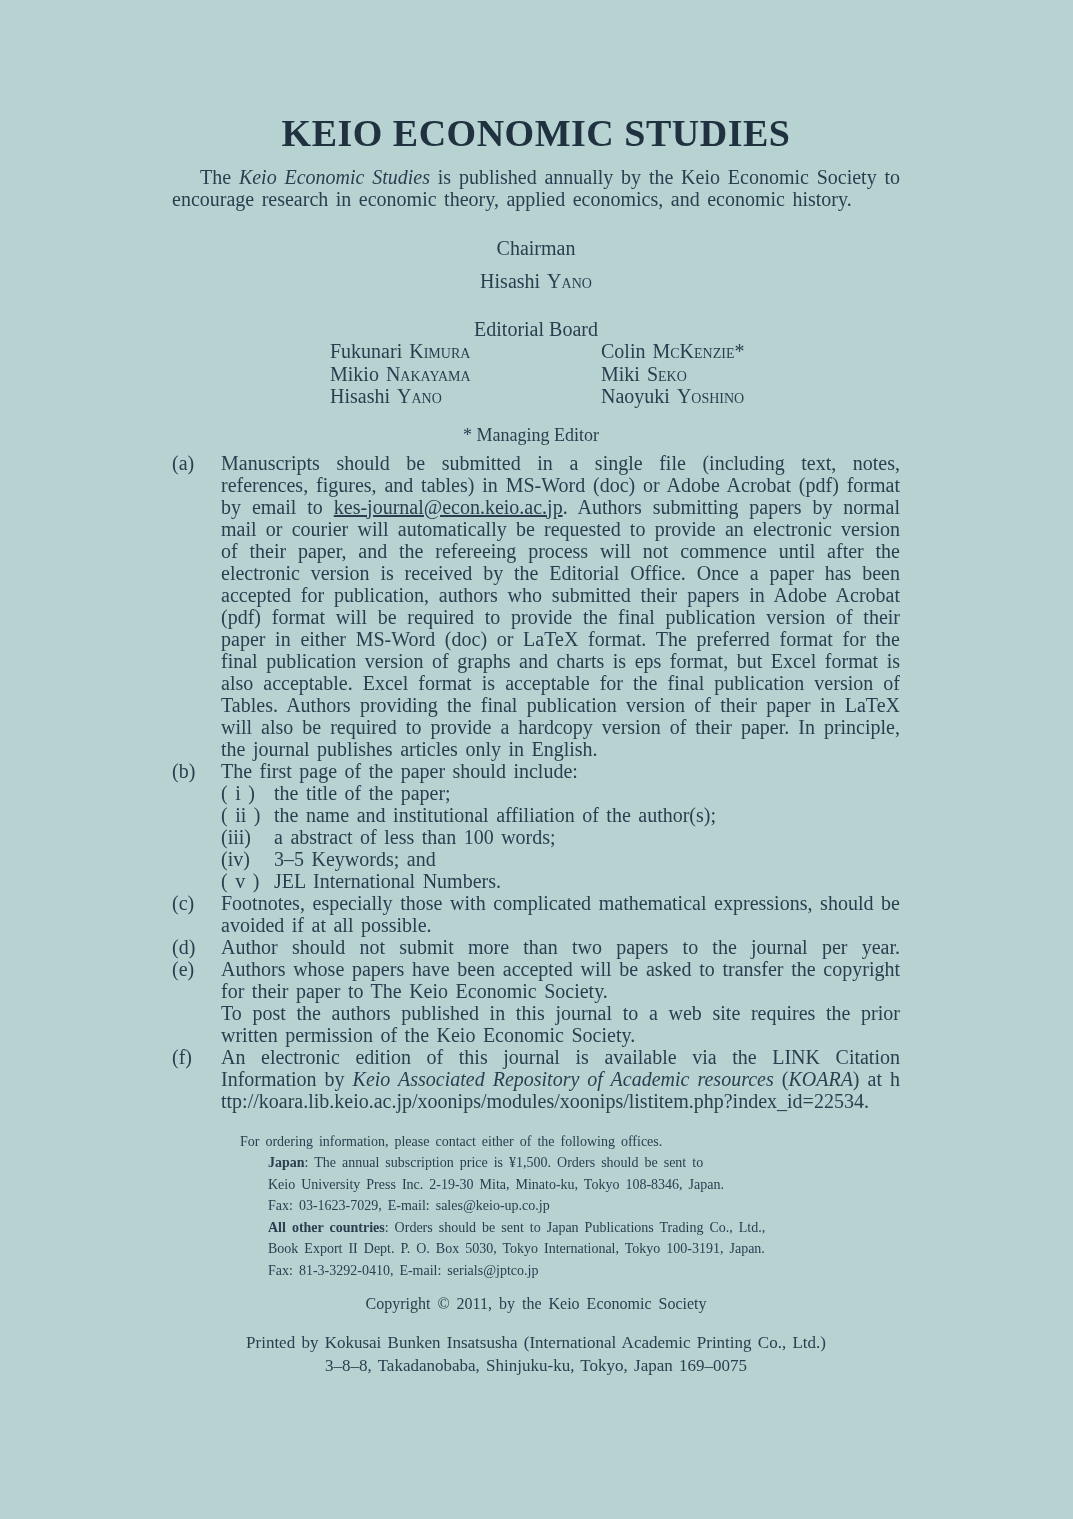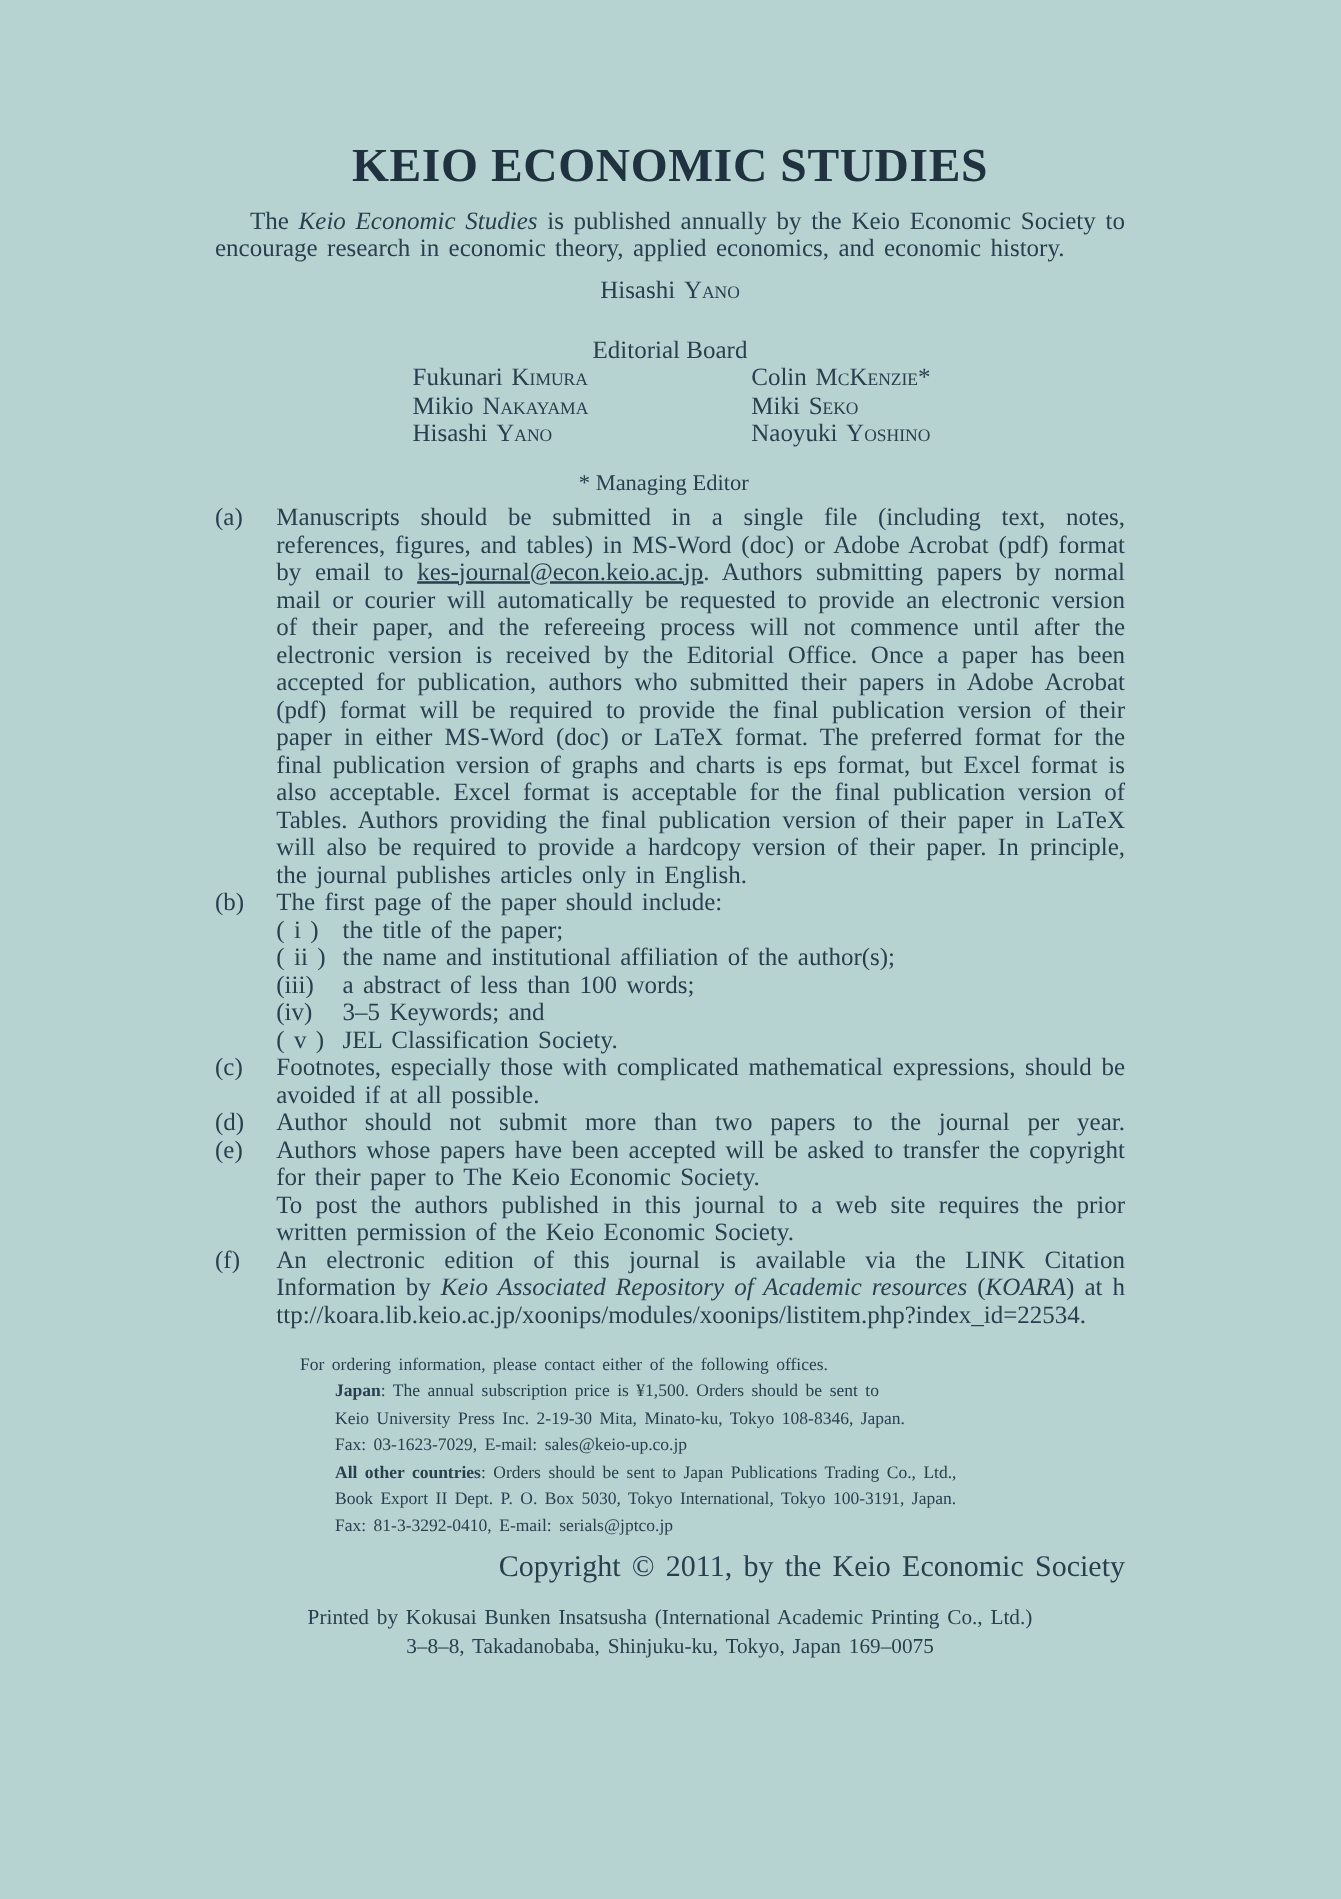--- a/index.html
+++ b/index.html
@@ -86,22 +86,22 @@
   .ordering {
     margin-top: 19px;
     margin-left: 68px;
     font-size: 14px;
     line-height: 21.5px;
     word-spacing: 2.5px;
   }
   .ordering .ind { padding-left: 28px; }
   .copyright {
     margin-top: 11px;
-    text-align: right;
-    font-size: 24px;
+    text-align: center;
+    font-size: 16px;
     line-height: 23px;
     word-spacing: 3px;
   }
   .printer {
     margin-top: 17px;
     text-align: center;
     font-size: 17px;
     line-height: 22.5px;
     word-spacing: 2px;
   }
@@ -109,20 +109,21 @@
 </style>
 </head>
 <body>
 
 <div class="content">
 
   <h1 class="page-title">KEIO ECONOMIC STUDIES</h1>
 
   <p class="intro"><span>The </span><em class="it">Keio Economic Studies</em><span> is published annually by the Keio Economic Society to encourage research in economic theory, applied economics, and economic history.</span></p>
 
+  <div class="center chairman-heading">Chairman</div>
 
   <div class="center chairman-name"><span>Hisashi</span><span class="sc name-gap">Yano</span></div>
 
   <div class="center board-heading">Editorial Board</div>
 
   <div class="board">
     <div class="col1">
       <div><span>Fukunari</span><span class="sc name-gap">Kimura</span><span></span></div>
       <div><span>Mikio</span><span class="sc name-gap">Nakayama</span><span></span></div>
       <div><span>Hisashi</span><span class="sc name-gap">Yano</span><span></span></div>
@@ -158,21 +159,21 @@
         <div class="sub">
             <span class="slbl">(iii)</span>
             <span>a abstract of less than 100 words;</span>
           </div>
         <div class="sub">
             <span class="slbl">(iv)</span>
             <span>3–5 Keywords; and</span>
           </div>
         <div class="sub">
             <span class="slbl">( v )</span>
-            <span>JEL Classification Society.</span>
+            <span>JEL International Numbers.</span>
           </div>
       </div>
     </div>
 
     <div class="rule">
       <span class="lbl">(c)</span>
       <div class="txt">Footnotes, especially those with complicated mathematical expressions, should be avoided if at all possible.</div>
     </div>
 
     <div class="rule">

